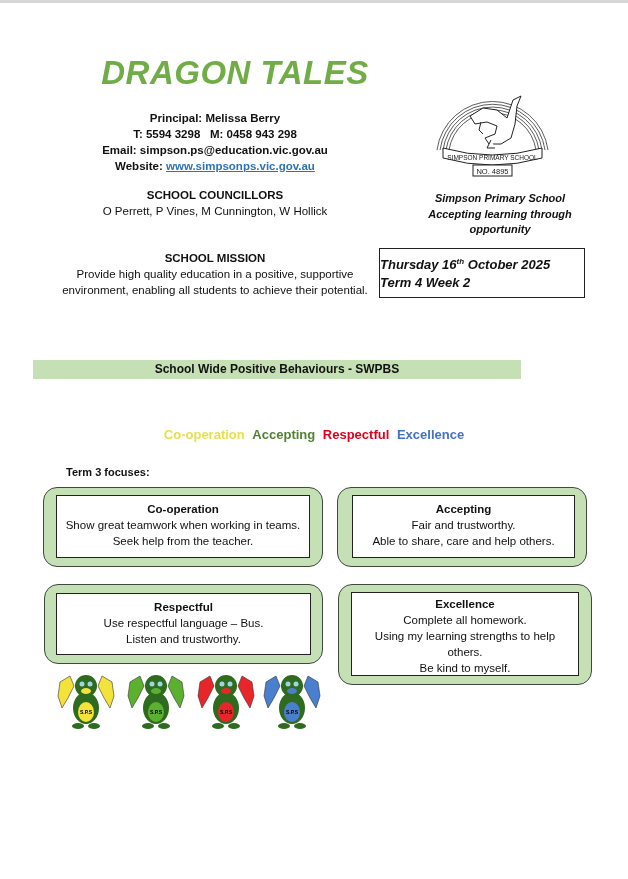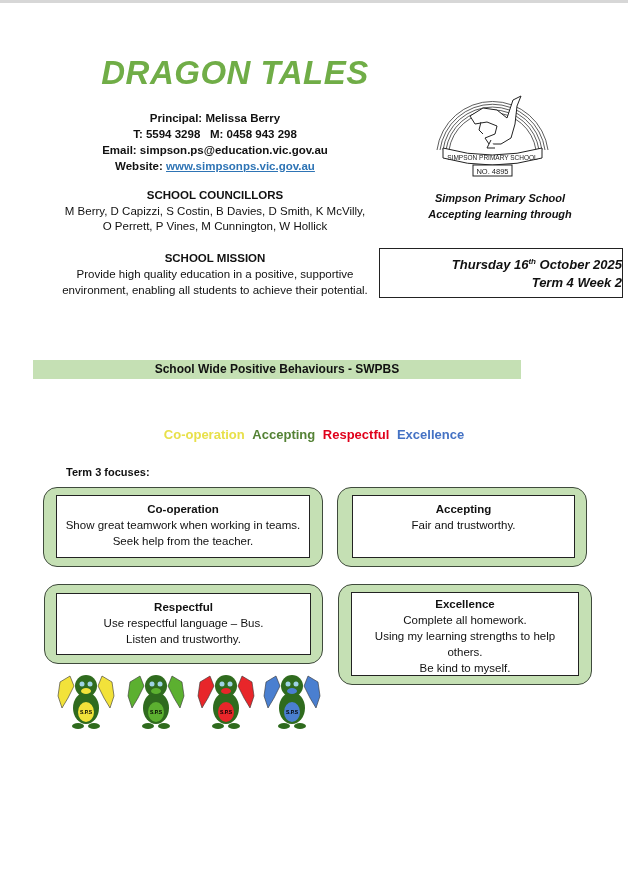--- a/index.html
+++ b/index.html
@@ -24,22 +24,22 @@
   }
   .mission {
     left: 30px; top: 250px; width: 370px; text-align: center; font-size: 11.5px; line-height: 16px;
   }
   .logo { left: 435px; top: 78px; width: 115px; height: 100px; }
   .school-name {
     left: 405px; top: 191px; width: 190px; text-align: center;
     font-size: 11px; font-weight: bold; font-style: italic; line-height: 15.5px;
   }
   .datebox {
-    left: 379px; top: 248px; width: 244px; height: 50px; border: 1.5px solid #222;
-    text-align: right; font-size: 13px; font-weight: bold; font-style: italic; line-height: 18px;
+    left: 379px; top: 248px; width: 206px; height: 50px; border: 1.5px solid #222;
+    text-align: left; font-size: 13px; font-weight: bold; font-style: italic; line-height: 18px;
     padding-top: 4px; box-sizing: border-box;
   }
   .datebox sup { font-size: 8px; }
   .banner {
     left: 33px; top: 360px; width: 488px; height: 19px; background: #c5e0b4;
     text-align: center; font-size: 12px; font-weight: bold; line-height: 19px;
   }
   .values {
     left: 0; top: 427px; width: 628px; text-align: center; font-size: 13px; font-weight: bold;
   }
@@ -66,21 +66,20 @@
   <div>Principal: Melissa Berry</div>
   <div style="white-space:pre;">T: 5594 3298   M: 0458 943 298</div>
   <div>Email: simpson.ps@education.vic.gov.au</div>
   <div>
     <span>Website: </span><a>www.simpsonps.vic.gov.au</a>
   </div>
 </div>
 
 <div class="abs councillors">
   <div class="sec-title">SCHOOL COUNCILLORS</div>
-  <div>M Berry, D Capizzi, S Costin, B Davies, D Smith, K McVilly,</div>
   <div>O Perrett, P Vines, M Cunnington, W Hollick</div>
 </div>
 
 <div class="abs mission">
   <div class="sec-title">SCHOOL MISSION</div>
   <div>Provide high quality education in a positive, supportive</div>
   <div>environment, enabling all students to achieve their potential.</div>
 </div>
 
 <svg class="abs logo" viewBox="0 0 115 100">
@@ -98,20 +97,21 @@
   </g>
   <path d="M8 70 Q57 84 107 70 L107 80 Q57 94 8 80 Z" fill="#fff" stroke="#222" stroke-width="1"></path>
   <text x="57.5" y="82" text-anchor="middle" font-size="6.5" font-family="Liberation Sans, sans-serif" fill="#222">SIMPSON PRIMARY SCHOOL</text>
   <rect x="38" y="87" width="39" height="11" fill="#fff" stroke="#222" stroke-width="1"></rect>
   <text x="57.5" y="95.5" text-anchor="middle" font-size="7.5" font-family="Liberation Sans, sans-serif" fill="#222">NO. 4895</text>
 </svg>
 
 <div class="abs school-name">
   <div>Simpson Primary School</div>
   <div>Accepting learning through</div>
+  <div>opportunity</div>
 </div>
 
 <div class="abs datebox">
   <div><span>Thursday 16</span><sup>th</sup><span> October 2025</span></div>
   <div>Term 4 Week 2</div>
 </div>
 
 <div class="abs banner">School Wide Positive Behaviours - SWPBS</div>
 
 <div class="abs values">
@@ -127,20 +127,21 @@
 <div class="card-inner" style="left:56px; top:495px; width:254px; height:63px;">
   <div class="ch">Co-operation</div>
   <div>Show great teamwork when working in teams.</div>
   <div>Seek help from the teacher.</div>
 </div>
 
 <div class="card-outer" style="left:337px; top:487px; width:250px; height:80px;"></div>
 <div class="card-inner" style="left:352px; top:495px; width:223px; height:63px;">
   <div class="ch">Accepting</div>
   <div>Fair and trustworthy.</div>
+  <div>Able to share, care and help others.</div>
 </div>
 
 <div class="card-outer" style="left:44px; top:584px; width:279px; height:80px;"></div>
 <div class="card-inner" style="left:56px; top:593px; width:255px; height:62px;">
   <div class="ch">Respectful</div>
   <div>Use respectful language – Bus.</div>
   <div>Listen and trustworthy.</div>
 </div>
 
 <div class="card-outer" style="left:338px; top:584px; width:254px; height:101px;"></div>

